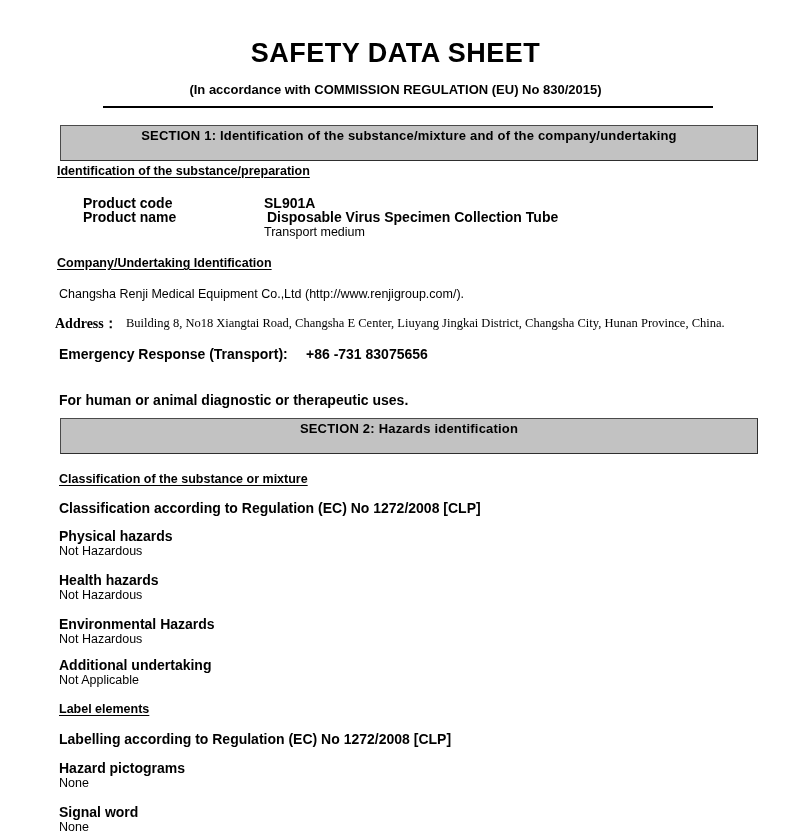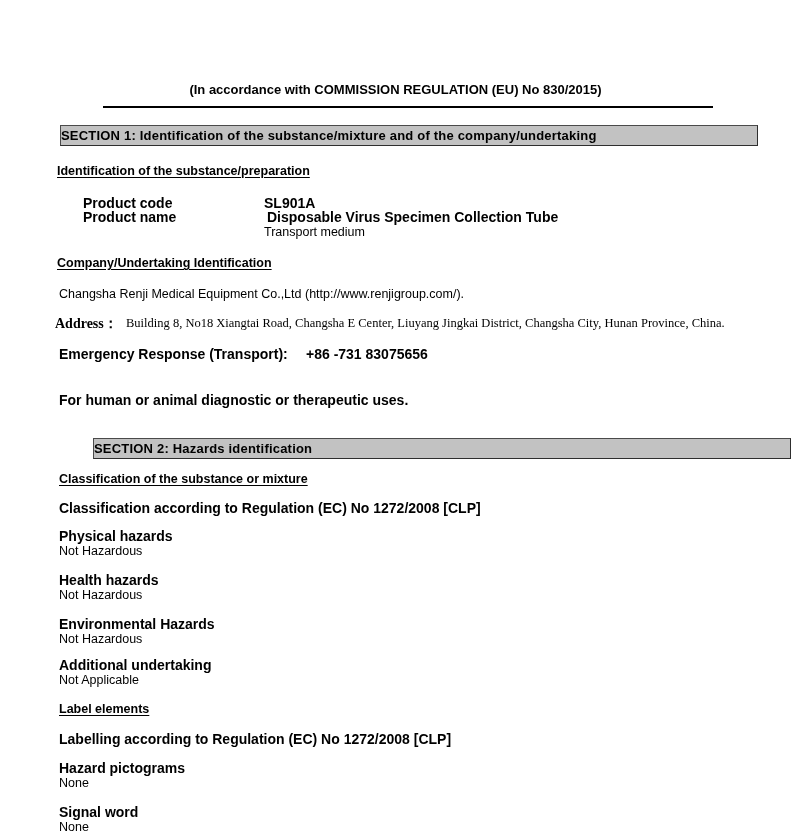--- a/index.html
+++ b/index.html
@@ -50,36 +50,36 @@
     width: 610px;
     height: 0;
     border-top: 2px solid #000000;
   }
 
   
   .section-bar {
     position: absolute;
     left: 60px;
     width: 698px;
-    height: 21px;
+    height: 36px;
     box-sizing: border-box;
     background: #c2c2c2;
     border: 1px solid #4a4a4a;
     border-right-color: #2e2e2e;
     border-bottom-color: #2e2e2e;
-    text-align: left;
+    text-align: center;
     font-size: 13px;
     font-weight: bold;
     line-height: 19px;
     letter-spacing: 0.2px;
     white-space: nowrap;
     overflow: hidden;
   }
   #section1-bar { top: 125px; }
-  #section2-bar { top: 438px; margin-left: 33px; }
+  #section2-bar { top: 418px; }
 
   
   .t {
     position: absolute;
     white-space: nowrap;
   }
   .sub-head {
     font-size: 12.5px;
     font-weight: bold;
     text-decoration: underline;
@@ -102,20 +102,21 @@
     font-family: "Liberation Serif", serif;
     font-size: 12.5px;
     font-weight: normal;
   }
 </style>
 </head>
 <body>
 
 <div class="page">
 
+  <div class="doc-title">SAFETY DATA SHEET</div>
 
   <div class="doc-subtitle">(In accordance with COMMISSION REGULATION (EU) No 830/2015)</div>
 
   <div class="title-rule"></div>
 
   <div class="section-bar" id="section1-bar">SECTION 1: Identification of the substance/mixture and of the company/undertaking</div>
 
   <div class="t sub-head" style="left:57px; top:164px;">Identification of the substance/preparation</div>
 
   <div class="t bold" style="left:83px; top:195px;">Product code</div>

